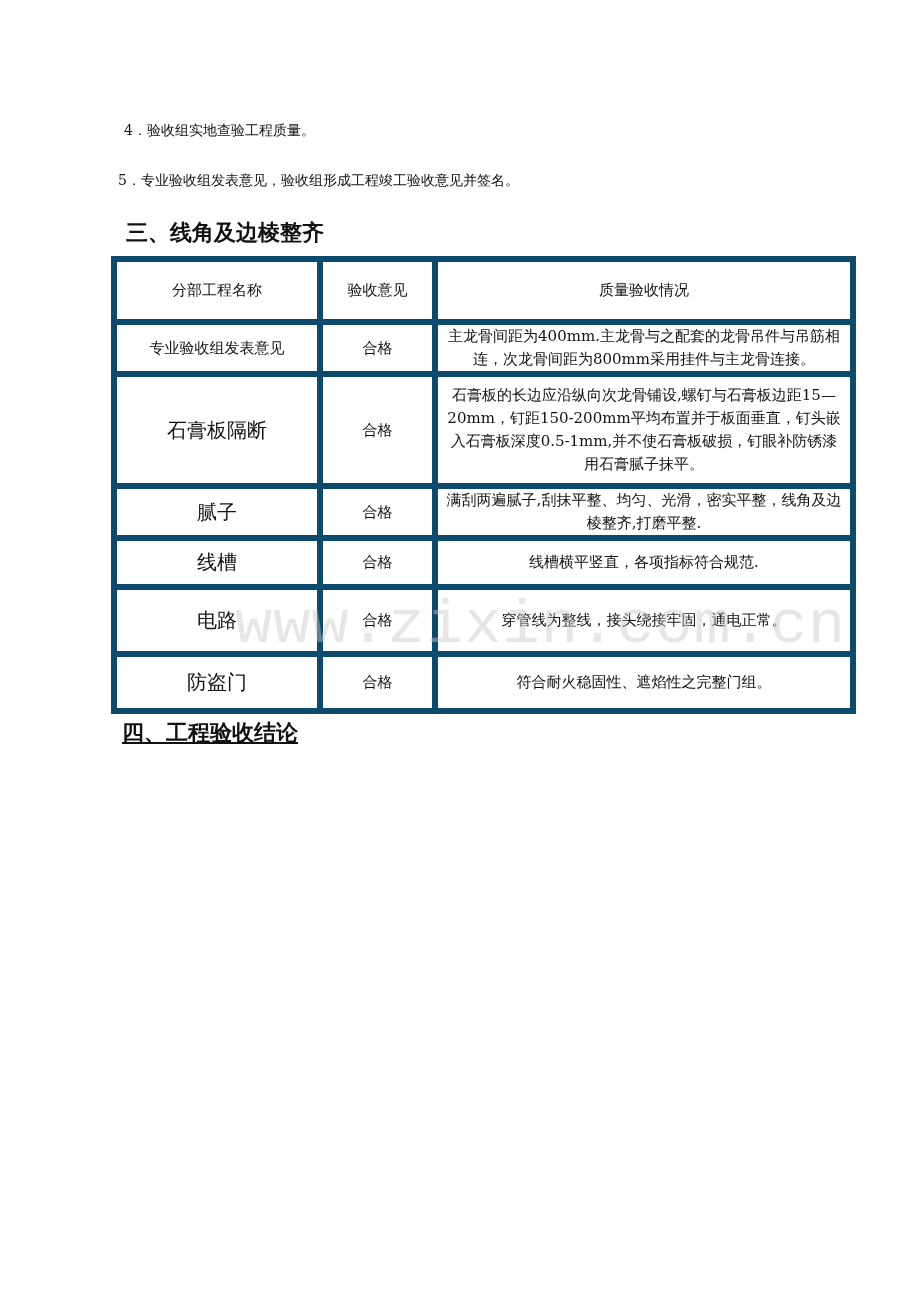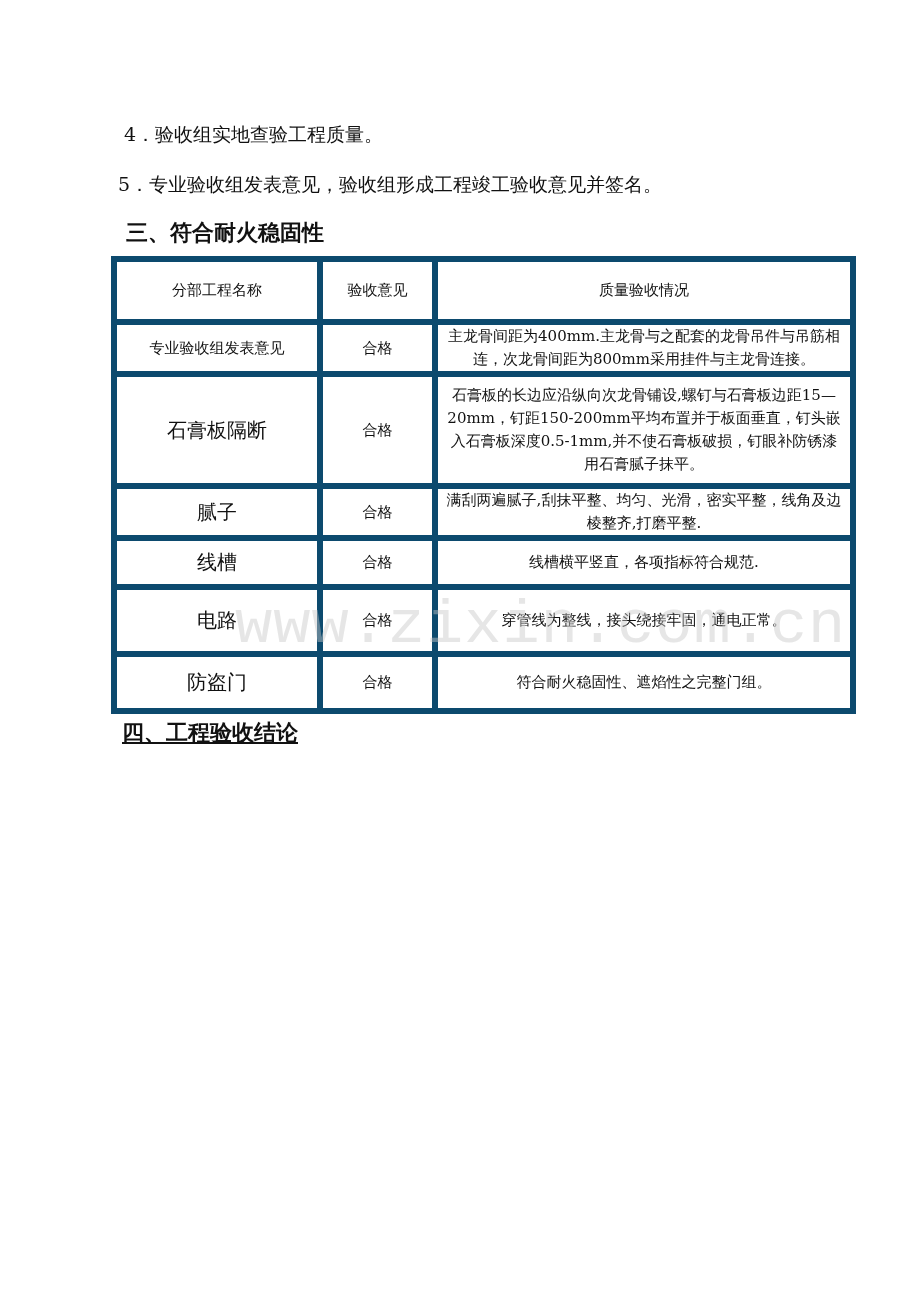--- a/index.html
+++ b/index.html
@@ -1,19 +1,19 @@
 <!DOCTYPE html>
 <html><head>
 <meta charset="utf-8">
 <style>
   html, body { margin: 0; padding: 0; background: #ffffff; }
   body { width: 920px; height: 1302px; position: relative; overflow: hidden;
          font-family: "DejaVu Serif", "Liberation Serif", serif; color: #111; }
   .line { position: absolute; white-space: nowrap; }
-  .item { font-size: 19px; }
+  .item { font-size: 14px; }
   .heading { font-size: 22px; font-weight: bold; font-family: "DejaVu Sans", "Liberation Sans", sans-serif; }
   table.qa { position: absolute; left: 111px; top: 256px; width: 745px;
              border-collapse: collapse; table-layout: fixed; }
   table.qa td { border: 6px solid #0c4a6e; text-align: center; vertical-align: middle;
                 padding: 0 6px; font-size: 15px; line-height: 23px; }
   table.qa td.c1 { width: 188px; }
   table.qa td.c2 { width: 97px; }
   table.qa td.big { font-size: 20px; }
   table.qa td.desc { text-align: center; }
   .watermark { position: absolute; left: 235px; top: 590px; font-size: 62px;
@@ -23,21 +23,21 @@
 </head>
 <body>
 
 <div class="line item" style="left:124px; top:122px;">
   <span>4．</span><span>验收组实地查验工程质量。</span>
 </div>
 <div class="line item" style="left:118px; top:172px;">
   <span>5．</span><span>专业验收组发表意见，验收组形成工程竣工验收意见并签名。</span>
 </div>
 
-<div class="line heading" style="left:126px; top:218px;">三、符合耐火稳固性</div>
+<div class="line heading" style="left:126px; top:218px;">三、线角及边棱整齐</div>
 
 <table class="qa">
   <tbody>
       <tr style="height:63px;">
     <td class="c1">分部工程名称</td>
     <td class="c2">验收意见</td>
     <td>质量验收情况</td>
   </tr>
   <tr style="height:50px;">
     <td class="c1">专业验收组发表意见</td>

